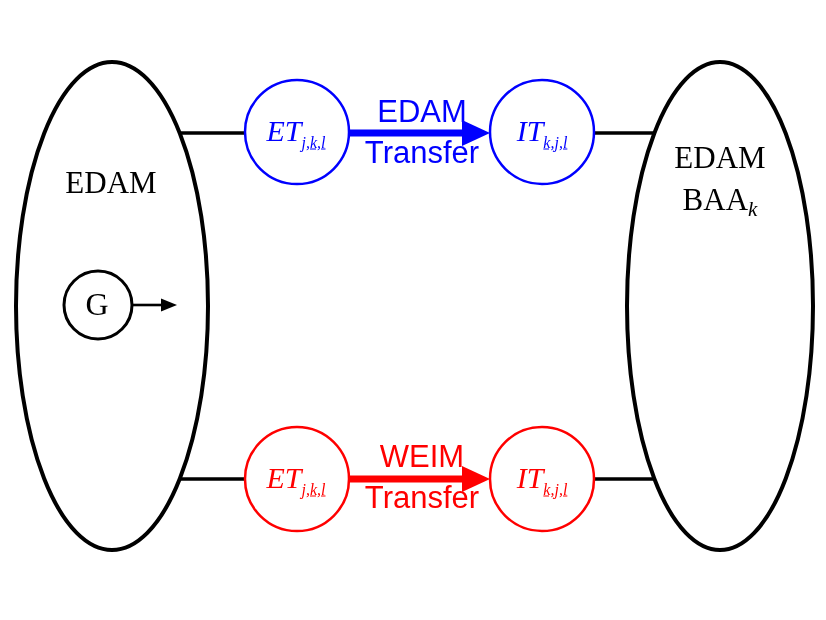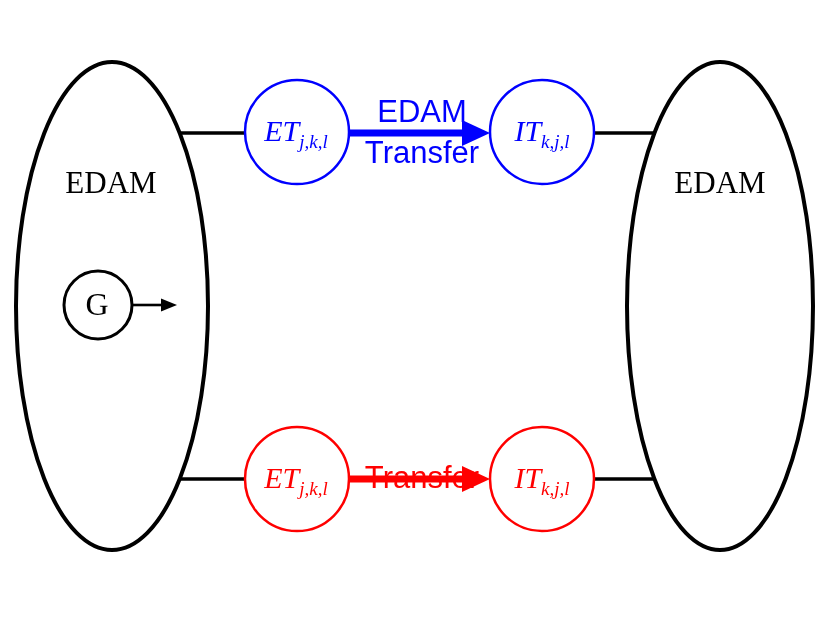--- a/index.html
+++ b/index.html
@@ -42,22 +42,23 @@
     font-family: "Liberation Serif", "DejaVu Serif", serif;
     font-size: 32px;
   }
   .node-label {
     font-family: "Liberation Serif", "DejaVu Serif", serif;
     font-style: italic;
     font-size: 30px;
     line-height: 1;
   }
   .node-label .sub {
-    font-size: 19px;
+    font-size: 16px;
     vertical-align: -7px;
+    text-decoration: underline;
   }
   .transfer-label {
     font-family: "Liberation Sans", "DejaVu Sans", sans-serif;
     font-size: 31px;
     line-height: 41px;
   }
   .blue-text { color: #0000FF; }
   .red-text  { color: #FF0000; }
 </style>
 </head>
@@ -99,34 +100,36 @@
       <polygon points="490,479 462,466 462,492" fill="#FF0000"></polygon>
     </g>
   </svg>
 
   <div class="lbl baa-label" style="left:111px; top:183px;">
     <div>EDAM</div>
   </div>
 
   <div class="lbl baa-label" style="left:720px; top:183px;">
     <div>EDAM</div>
+    <div><span>BAA</span><span class="sub">k</span></div>
   </div>
 
   <div class="lbl gen-label" style="left:97px; top:304px;">G</div>
 
   <div class="lbl node-label blue-text" style="left:296px; top:133px;"><span>ET</span><span class="sub">j,k,l</span></div>
 
   <div class="lbl node-label blue-text" style="left:542px; top:133px;"><span>IT</span><span class="sub">k,j,l</span></div>
 
   <div class="lbl node-label red-text" style="left:296px; top:480px;"><span>ET</span><span class="sub">j,k,l</span></div>
 
   <div class="lbl node-label red-text" style="left:542px; top:480px;"><span>IT</span><span class="sub">k,j,l</span></div>
 
   <div class="lbl transfer-label blue-text" style="left:422px; top:132px;">
     <div>EDAM</div>
     <div>Transfer</div>
   </div>
 
   <div class="lbl transfer-label red-text" style="left:422px; top:477px;">
+    <div>WEIM</div>
     <div>Transfer</div>
   </div>
 
 </div>
 
 </body></html>

